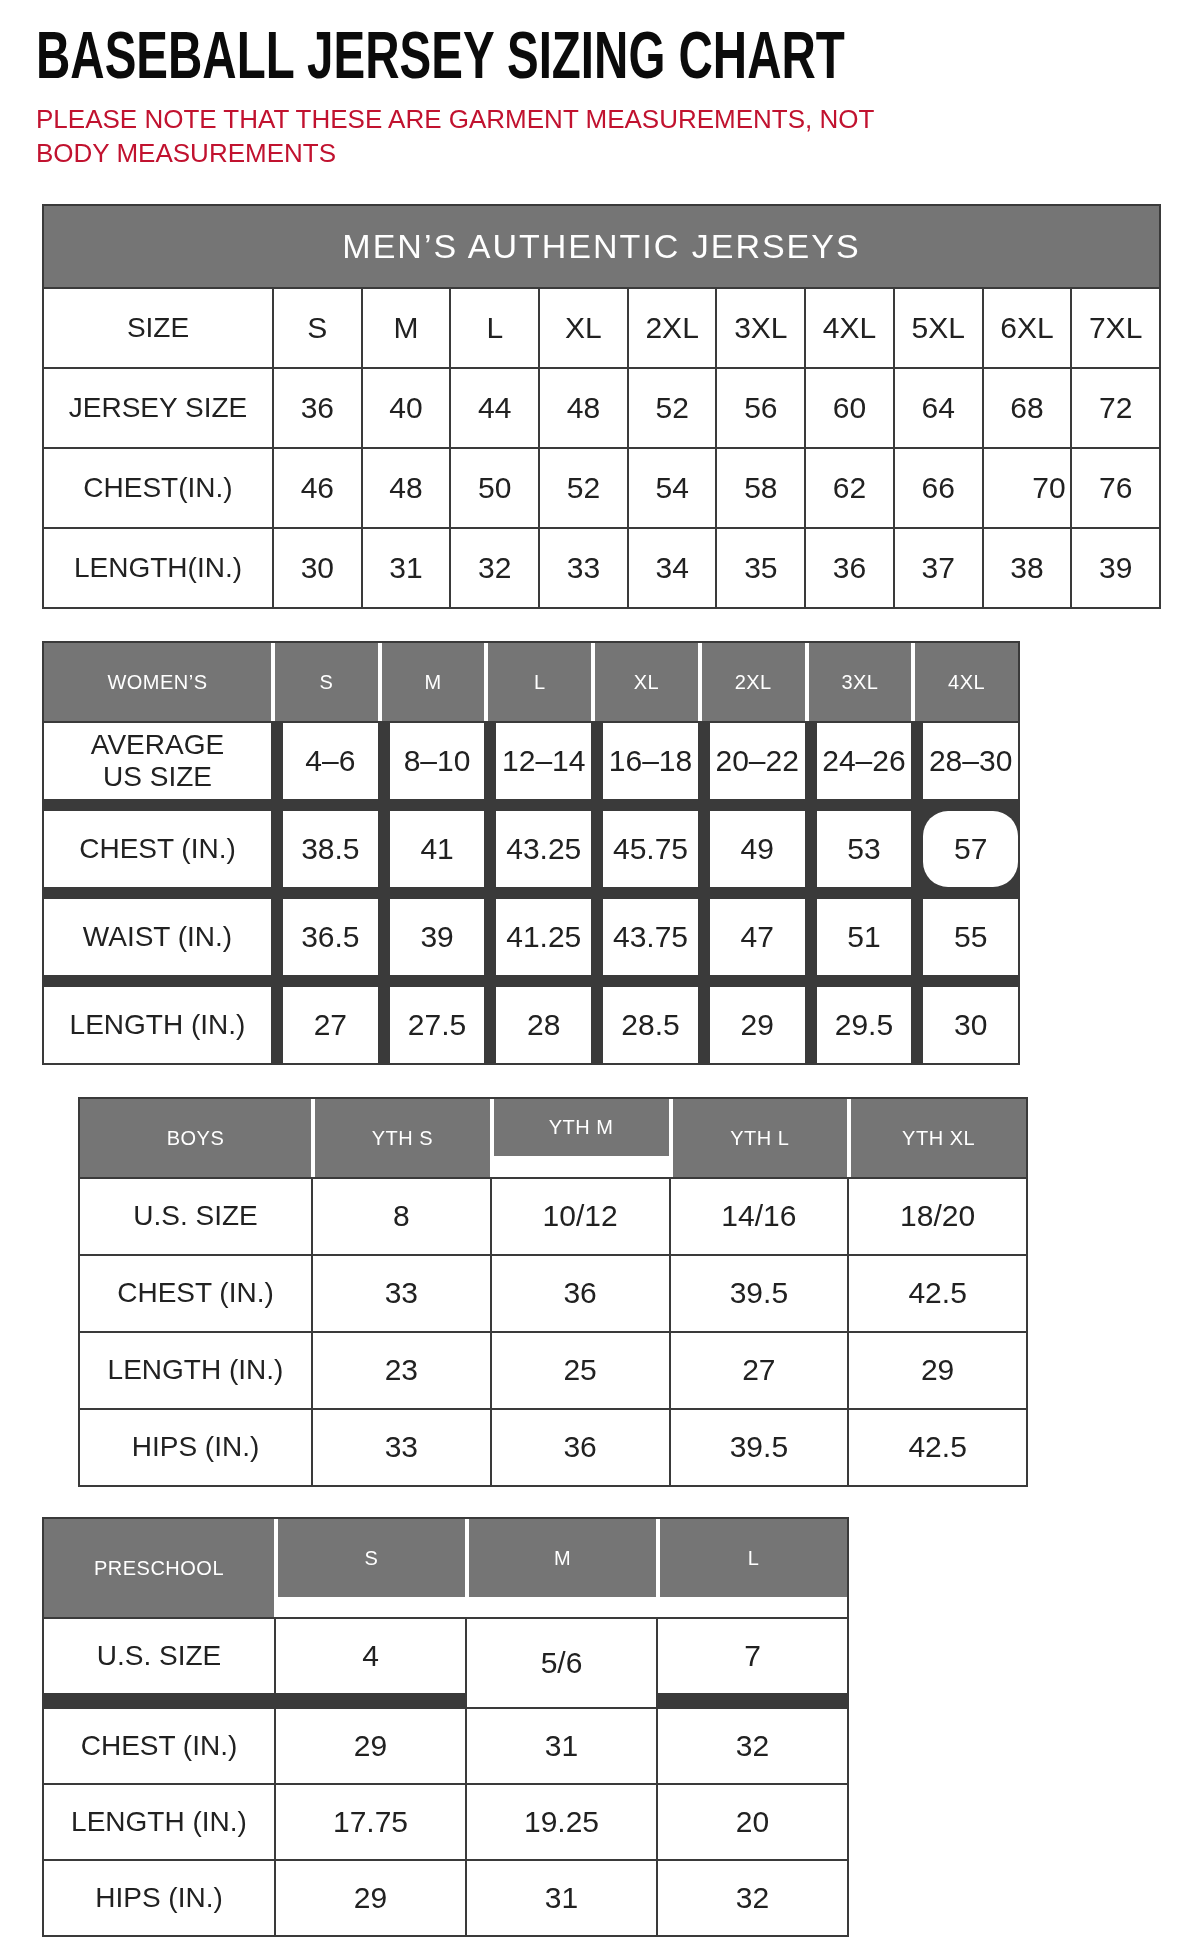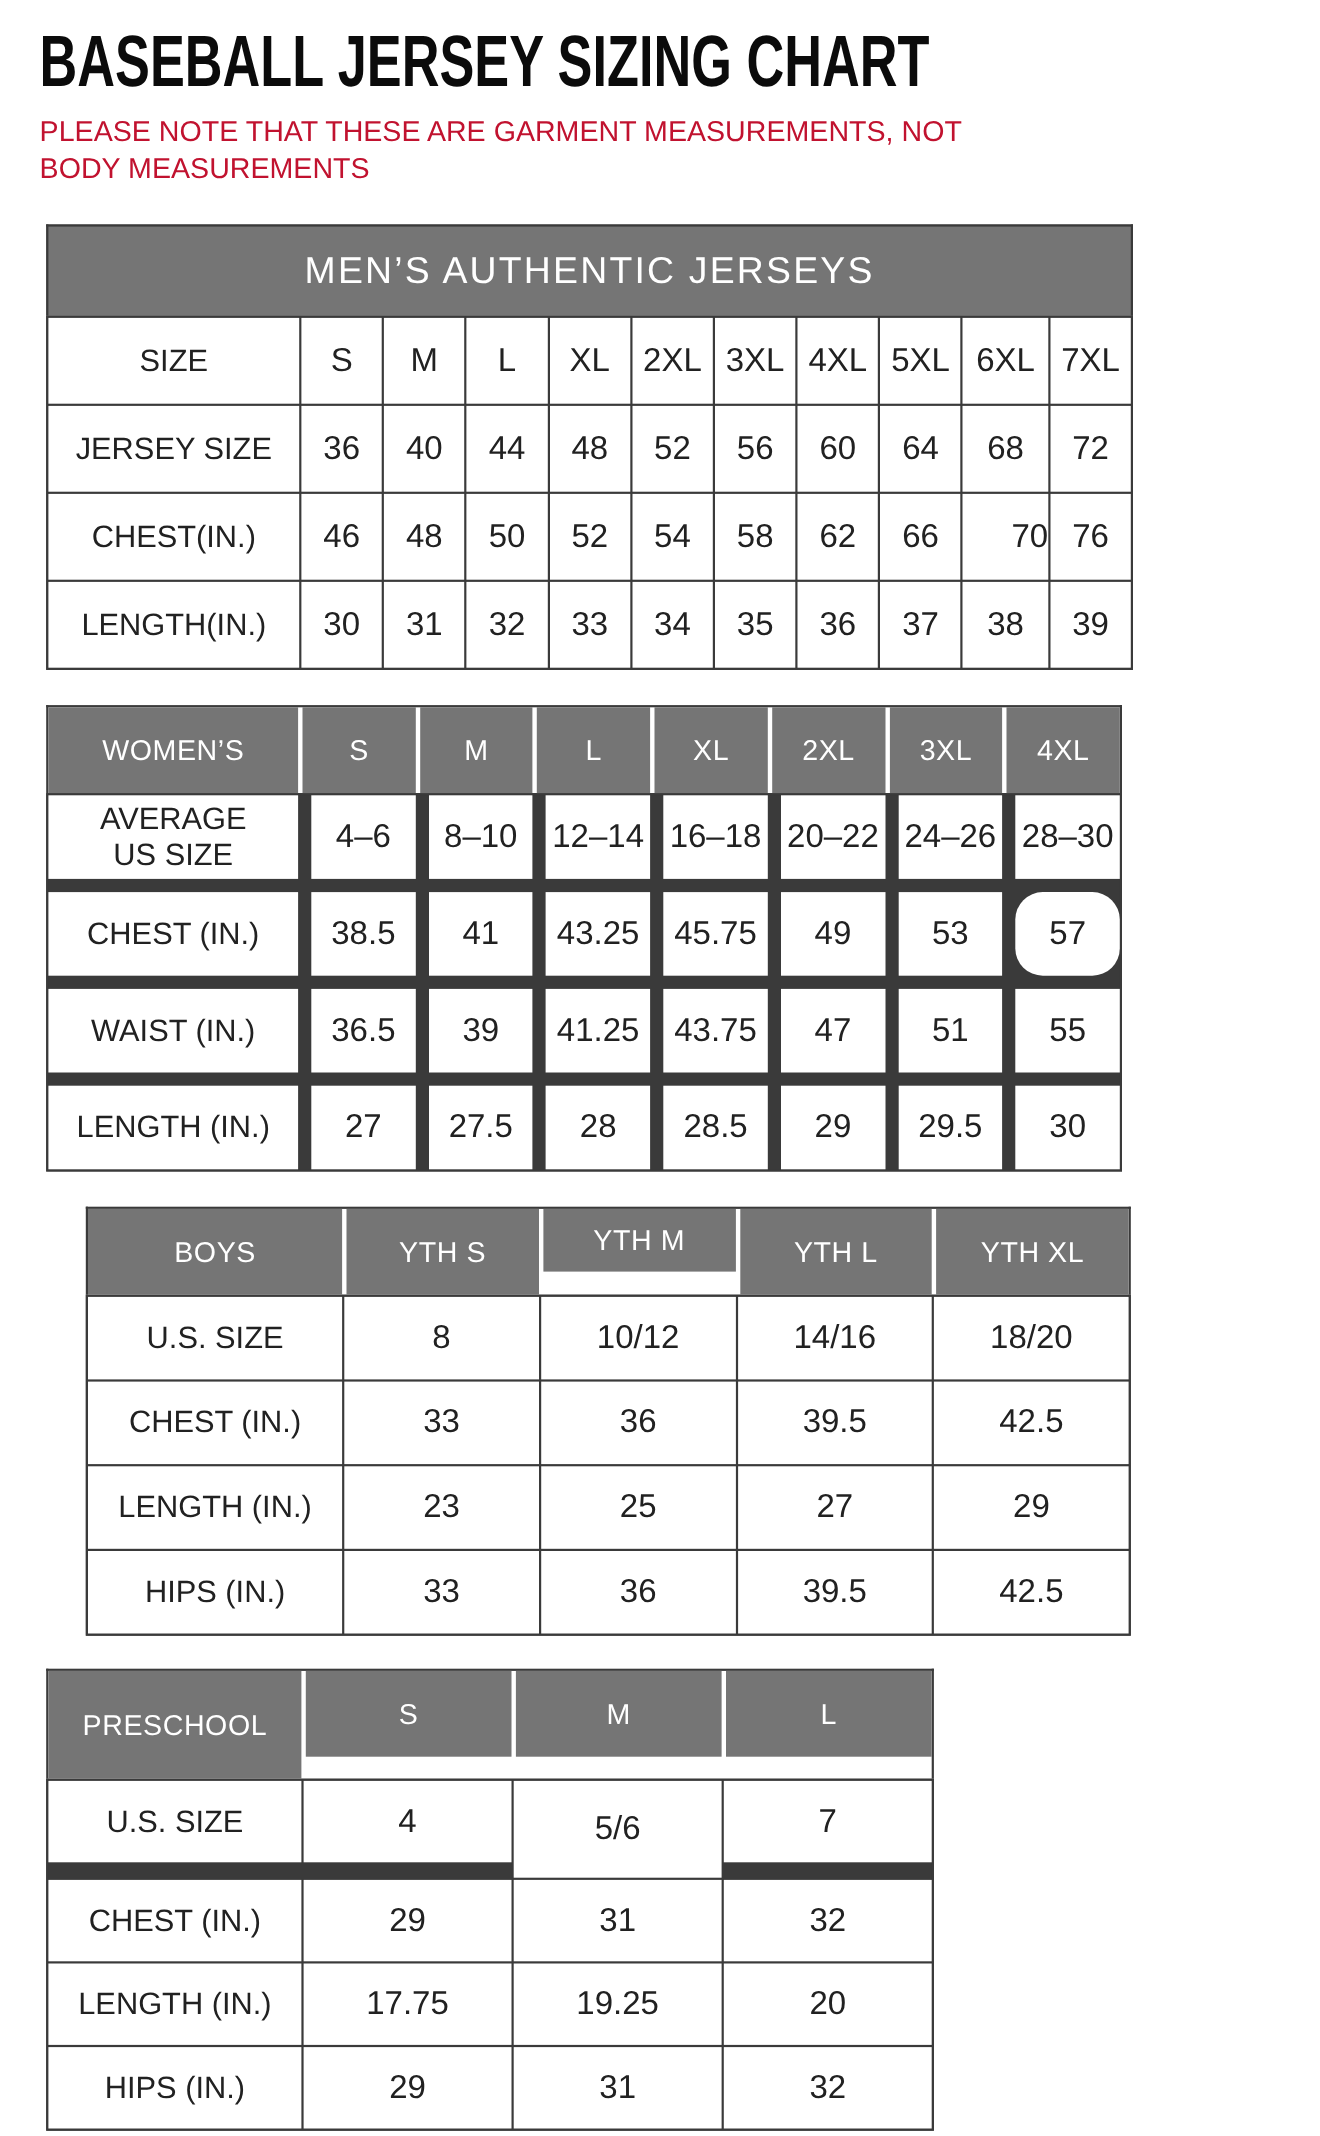--- a/index.html
+++ b/index.html
@@ -61,21 +61,21 @@
   }
   .grid.body {
     background: var(--grid, #3A3A3A);
     gap: 2px;
     border: 2px solid var(--grid, #3A3A3A);
   }
   .hcell {
     background: var(--gray, #757575);
     color: #fff;
     display: flex; align-items: center; justify-content: center;
-    font-size: 26px;
+    font-size: 20px;
     letter-spacing: 0.5px;
     text-align: center;
   }
   .cell {
     background: #fff;
     display: flex; align-items: center; justify-content: center;
     font-size: 30px;
     color: #212121;
     text-align: center;
     white-space: pre-line;
@@ -90,21 +90,21 @@
     white-space: nowrap;
   }
 </style>
 </head>
 <body>
 
 <div class="page">
   <h1 class="title"><span class="squeeze">BASEBALL JERSEY SIZING CHART</span></h1>
   <p class="note">PLEASE NOTE THAT THESE ARE GARMENT MEASUREMENTS, NOT BODY MEASUREMENTS</p>
 
-  <section class="tbl tbl-mens" style="width: 988px; border-radius: 22px;">
+  <section class="tbl tbl-mens" style="width: 1119px; border-radius: 22px;">
       <div class="banner" style="height: 83px;">MEN’S AUTHENTIC JERSEYS</div>
       <div class="grid body" style="grid-template-columns: 228px repeat(10, 1fr);">
         <div class="cell lbl" style="height: 78px;">SIZE</div>
         <div class="cell val" style="height: 78px;">S</div>
         <div class="cell val" style="height: 78px;">M</div>
         <div class="cell val" style="height: 78px;">L</div>
         <div class="cell val" style="height: 78px;">XL</div>
         <div class="cell val" style="height: 78px;">2XL</div>
         <div class="cell val" style="height: 78px;">3XL</div>
         <div class="cell val" style="height: 78px;">4XL</div>

